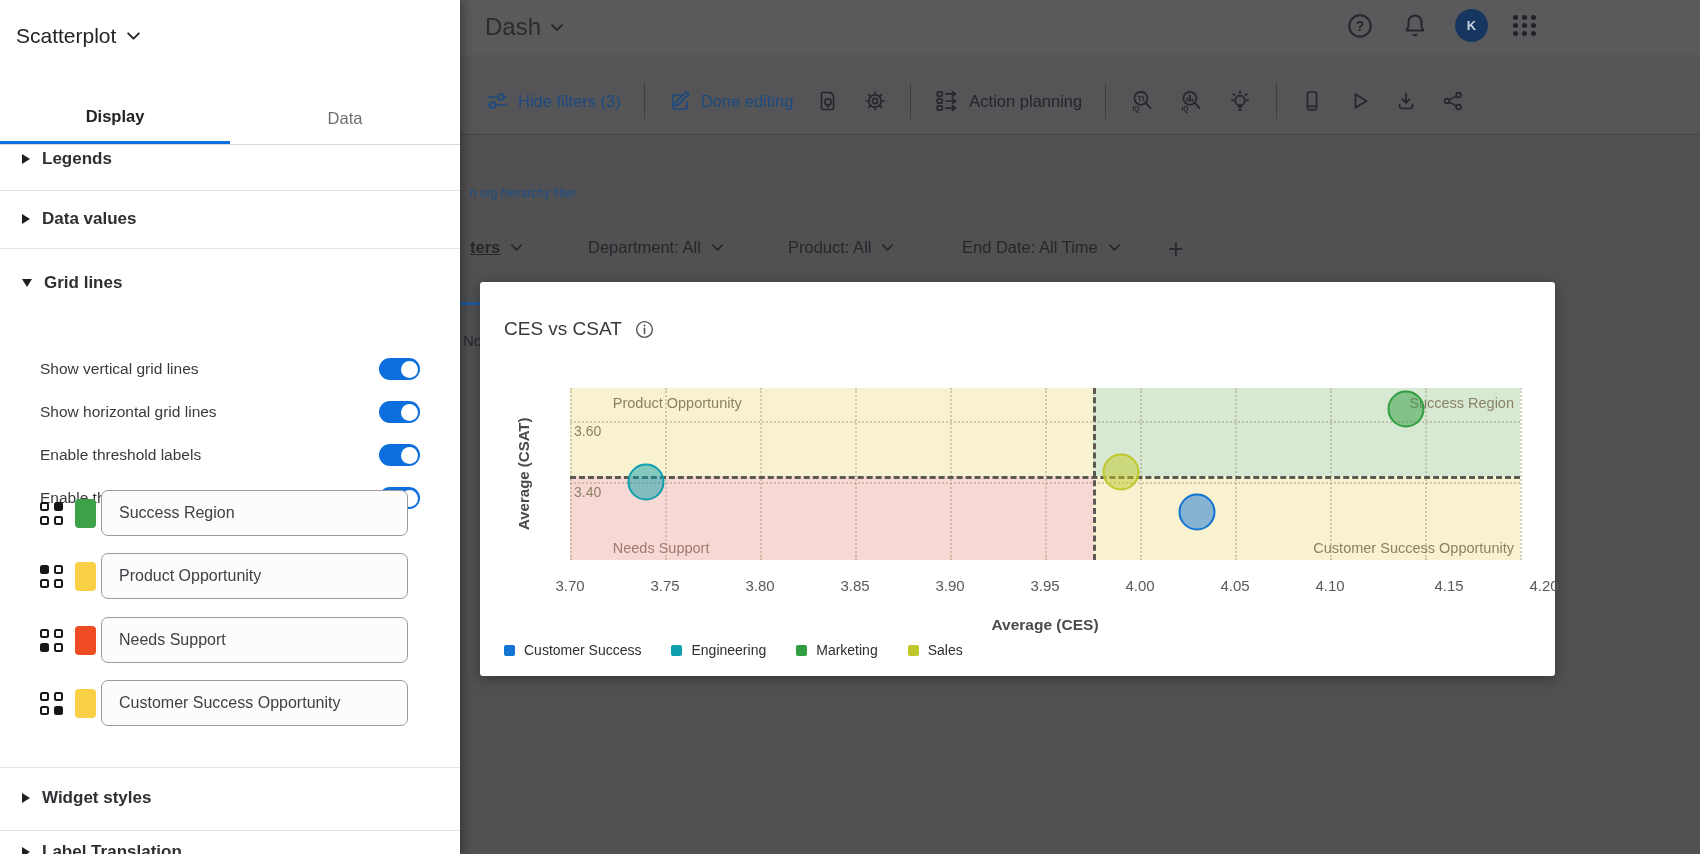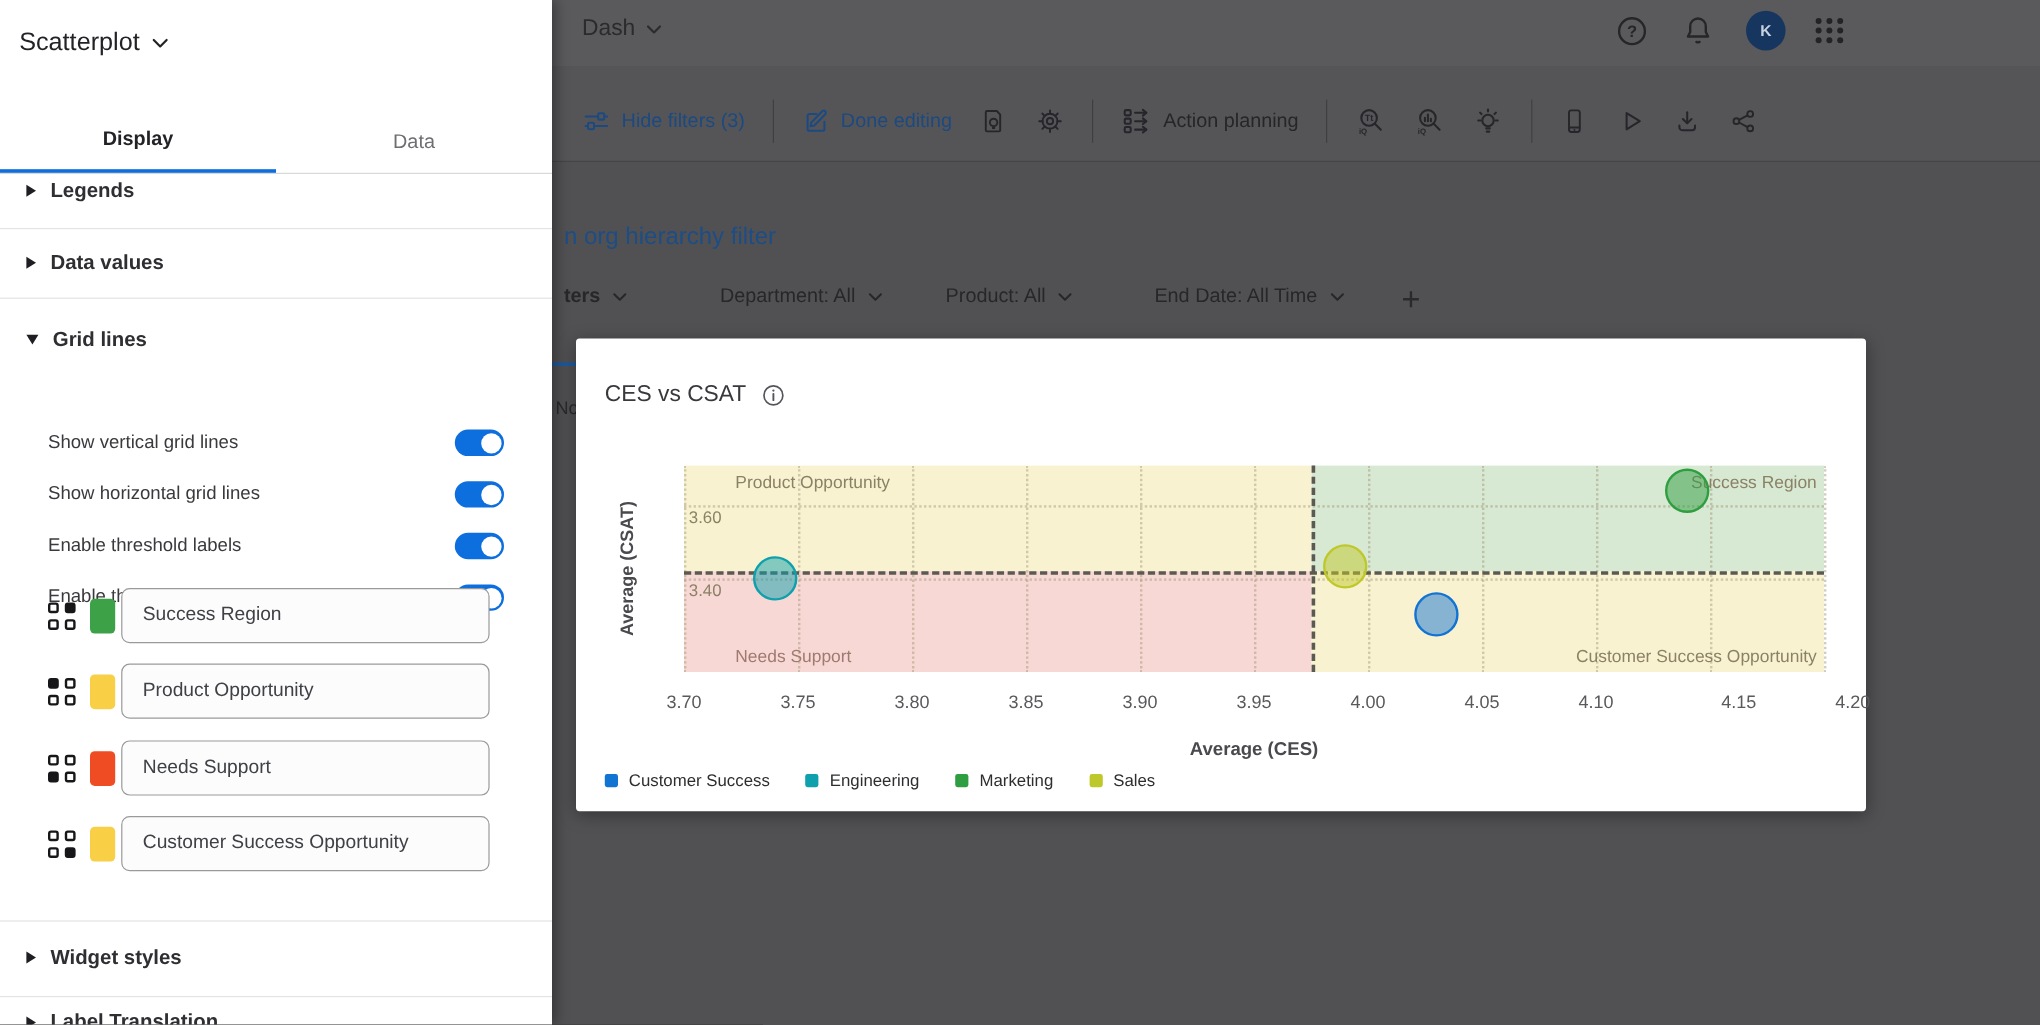--- a/index.html
+++ b/index.html
@@ -2,33 +2,33 @@
 <html><head>
 <meta charset="utf-8">
 <style>
   html,body{margin:0;padding:0;background:#333;}
   *{box-sizing:border-box;font-family:"Liberation Sans",sans-serif;}
   #stage{position:relative;width:1700px;height:854px;overflow:hidden;background:#515154;}
 
   
   .topbar{position:absolute;left:0;top:0;width:1700px;height:55px;background:#5a5a5d;}
   .toolband{position:absolute;left:0;top:55px;width:1700px;height:80px;background:#555558;border-bottom:1px solid rgba(0,0,0,.18);}
-  .dash-name{position:absolute;left:485px;top:13px;display:flex;align-items:center;gap:9px;font-size:19px;color:#2b2b2e;}
+  .dash-name{position:absolute;left:485px;top:13px;display:flex;align-items:center;gap:9px;font-size:24px;color:#2b2b2e;}
   .top-icons{position:absolute;right:163px;top:9px;display:flex;align-items:center;gap:25px;}
   .avatar{width:33px;height:33px;border-radius:50%;background:#16365f;color:#c9d2e0;font-size:13px;font-weight:bold;display:flex;align-items:center;justify-content:center;}
   .waffle{display:grid;grid-template-columns:repeat(3,6px);grid-gap:3px;}
   .waffle i{width:5px;height:5px;border-radius:50%;background:#232327;}
   .toolbar{position:absolute;left:485px;top:78px;height:46px;display:flex;align-items:center;gap:23px;}
   .tb-item{display:flex;align-items:center;gap:9px;font-size:16.5px;color:#26262a;white-space:nowrap;}
   .tb-item.blue{color:#1c4a80;}
   .tb-div{width:1px;height:36px;background:rgba(0,0,0,.25);}
-  .org-link{position:absolute;left:470px;top:186px;font-size:20px;color:#1d4d86;}
+  .org-link{position:absolute;left:470px;top:186px;font-size:12px;color:#1d4d86;}
   .filter-row{position:absolute;left:0;top:238px;height:30px;width:1700px;}
   .filter-chip{position:absolute;display:flex;align-items:center;gap:10px;font-size:16.5px;color:#27272a;white-space:nowrap;}
-  .filter-chip.partial{font-weight:bold;}
+  .filter-chip.partial{font-weight:bold;text-decoration:underline;}
   .plus-btn{position:absolute;left:1168px;top:-4px;font-size:27px;font-weight:300;color:#2a2a2e;}
   .frag-no{position:absolute;left:463px;top:332px;font-size:15px;color:#2a2a2e;}
   .frag-line{position:absolute;left:458px;top:302px;width:22px;height:3px;background:#1d5a9e;}
 
   
   .card{position:absolute;left:480px;top:282px;width:1075px;height:394px;background:#fff;border-radius:3px;box-shadow:0 3px 14px rgba(0,0,0,.35);}
   .card-title{position:absolute;left:24px;top:36px;display:flex;align-items:center;gap:12px;font-size:19px;color:#39393d;}
   .plot{position:absolute;left:90px;top:106px;width:950px;height:172px;}
   .region{position:absolute;}
   .vgrid{position:absolute;top:0;bottom:0;width:0;border-left:2px dotted rgba(158,148,112,.45);}
@@ -264,21 +264,21 @@
     <a class="org-link">n org hierarchy filter</a>
 
     <div class="filter-row">
       <div class="filter-chip partial" style="left:470px">
         <span>ters</span>
         <svg width="13" height="9" viewBox="0 0 14 9">
             <polyline points="2,2 7,7 12,2" fill="none" stroke="#27272a" stroke-width="1.8" stroke-linecap="round" stroke-linejoin="round"></polyline>
           </svg>
       </div>
       <div id="chips">
-          <div class="filter-chip" style="left: 588px; margin-left: 12px;">
+          <div class="filter-chip" style="left: 588px;">
             <span>Department: All</span>
             <svg width="13" height="9" viewBox="0 0 14 9">
               <polyline points="2,2 7,7 12,2" fill="none" stroke="#27272a" stroke-width="1.8" stroke-linecap="round" stroke-linejoin="round"></polyline>
             </svg>
           </div>
           <div class="filter-chip" style="left: 788px;">
             <span>Product: All</span>
             <svg width="13" height="9" viewBox="0 0 14 9">
               <polyline points="2,2 7,7 12,2" fill="none" stroke="#27272a" stroke-width="1.8" stroke-linecap="round" stroke-linejoin="round"></polyline>
             </svg>

